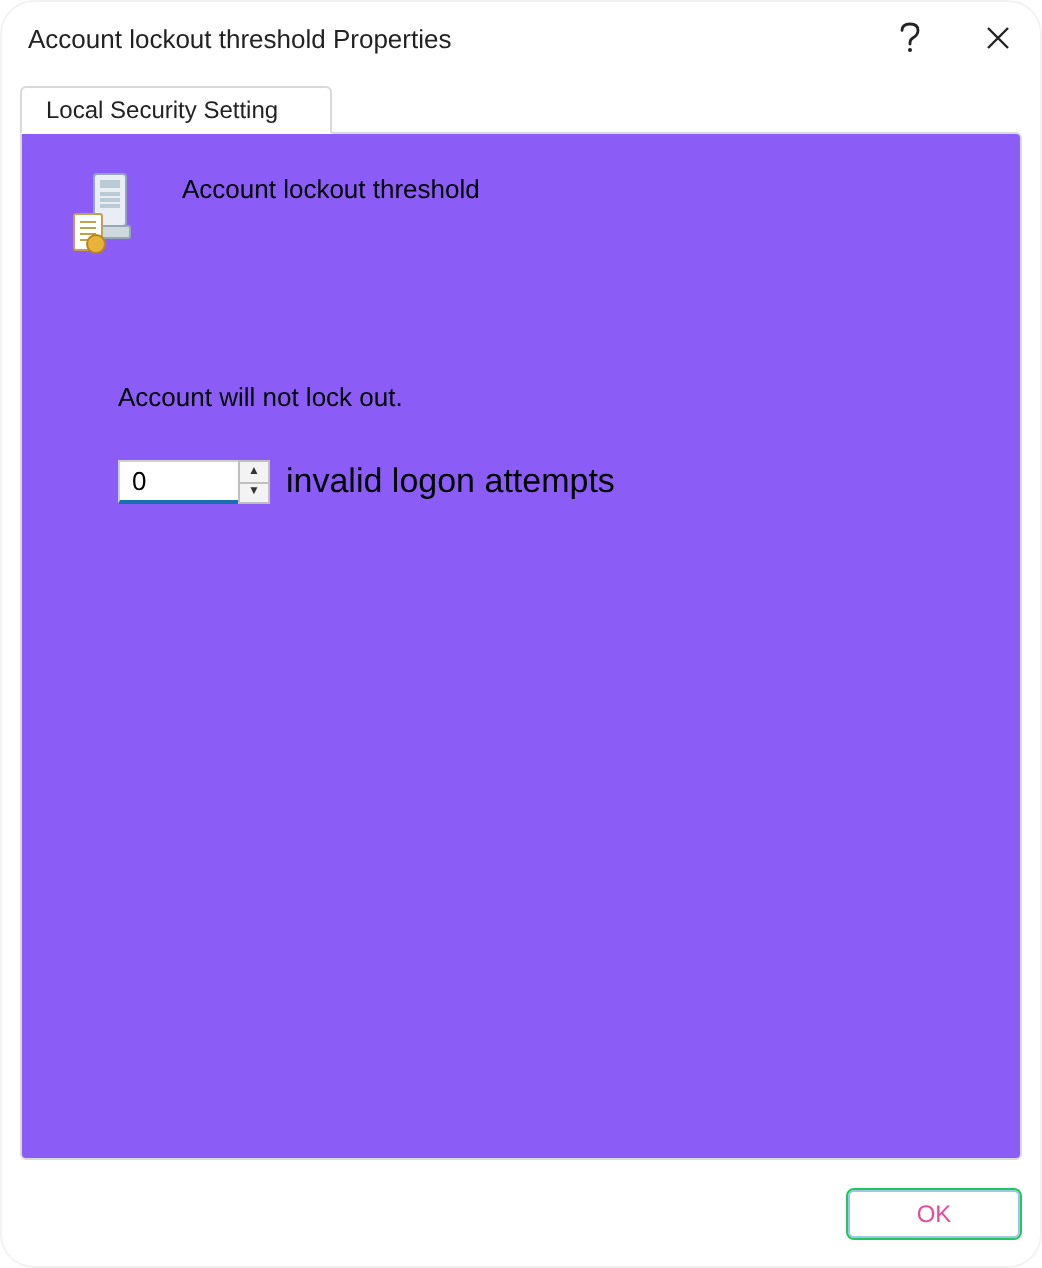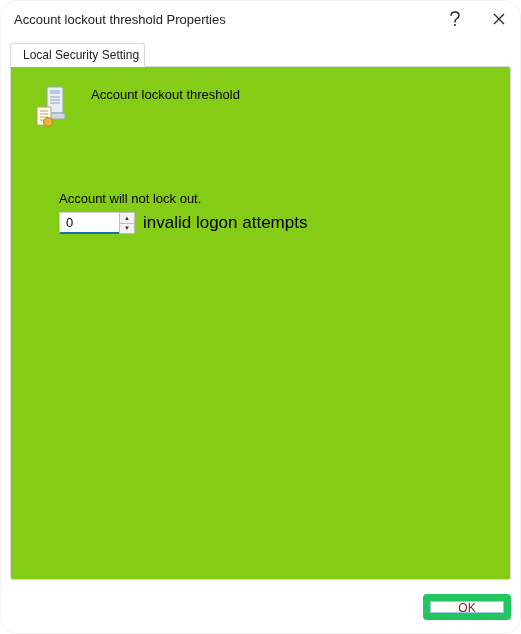--- a/index.html
+++ b/index.html
@@ -41,56 +41,56 @@
   }
 
   .tabstrip {
     display: flex;
     align-items: flex-end;
     height: 26px;
     position: relative;
     margin-top: 2px;
   }
   .tab {
-    padding: 4px 5px 4px 12px;
+    padding: 4px 26px 4px 12px;
     font-size: 12px;
     color: #222;
     border: 1px solid transparent;
     border-bottom: none;
     position: relative;
     top: 1px;
     background: transparent;
   }
   .tab.active {
     border-color: #d9d9d9;
     border-bottom: 1px solid #ffffff;
     background: #ffffff;
     border-radius: 3px 3px 0 0;
     z-index: 2;
   }
   .tabpanel {
     flex: 1;
     border: 1px solid #d9d9d9;
     border-radius: 0 3px 3px 3px;
-    background: #84cc16;
+    background: #8b5cf6;
     padding: 14px 18px;
     position: relative;
   }
 
   .policy-header {
     display: flex;
     align-items: flex-start;
     gap: 16px;
     margin: 4px 0 0 4px;
   }
   .policy-icon { width: 42px; height: 42px; flex-shrink: 0; }
   .policy-title { font-size: 13px; padding-top: 2px; }
 
   .field-block { margin-top: 64px; margin-left: 30px; }
-  .status-line { font-size: 13px; margin-bottom: 6px; }
+  .status-line { font-size: 13px; margin-bottom: 24px; }
   .spin-row { display: flex; align-items: center; gap: 8px; }
   .spin {
     display: flex;
     height: 22px;
   }
   .spin-input {
     width: 60px;
     height: 22px;
     border: 1px solid #cfcfcf;
     border-right: none;
@@ -121,26 +121,26 @@
     height: 44px;
     display: flex;
     align-items: center;
     justify-content: flex-end;
     gap: 10px;
     padding: 0 10px 10px 0;
   }
   .btn {
     min-width: 88px;
     height: 26px;
-    border: 7px solid #22c55e;
+    border: 1px solid #22c55e;
     border-radius: 4px;
     background: #ffffff;
     font: inherit;
     font-size: 12px;
-    color: #7f1d1d;
+    color: #ec4899;
     padding: 0 14px;
     cursor: default;
   }
   .btn.default {
     box-shadow: 0 0 0 1px #9ec7e6 inset;
   }
 </style>
 </head>
 <body>
 

